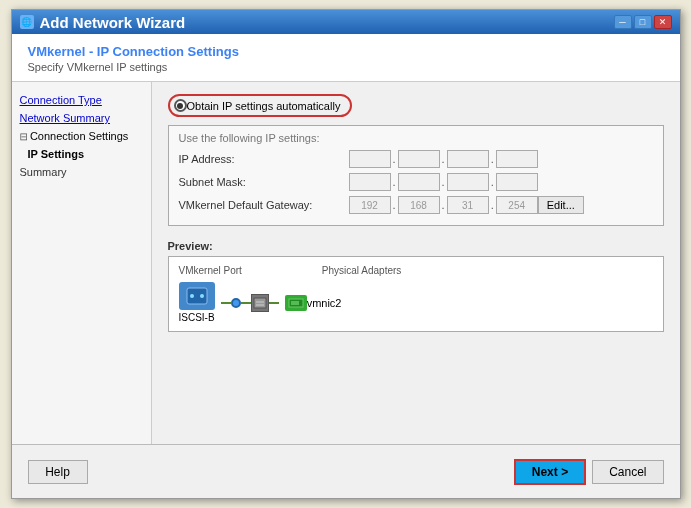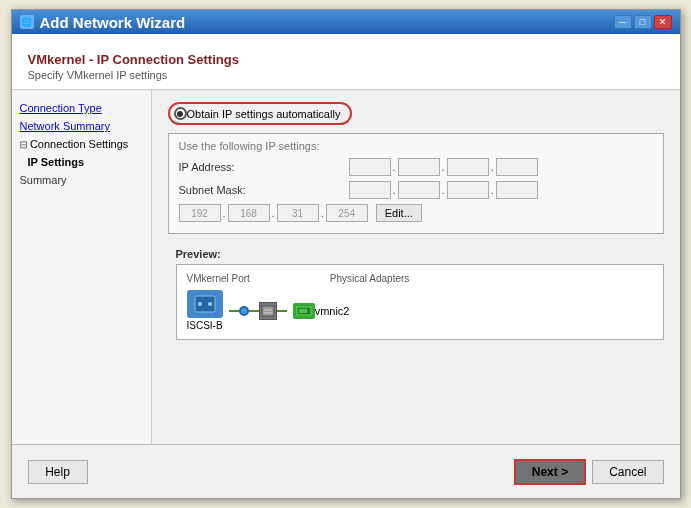--- a/index.html
+++ b/index.html
@@ -72,22 +72,21 @@
     .title-btn.close { background: #cc4444; border-color: #aa2222; }
     .header-section {
       background: white;
       padding: 10px 16px 8px 16px;
       border-bottom: 1px solid #ccc;
       flex-shrink: 0;
     }
     .header-title {
       font-size: 13px;
       font-weight: bold;
-      color: #7f1d1d;
-      margin-top: 8px;
+      color: #3b82f6;
     }
     .header-subtitle {
       font-size: 11px;
       color: #555;
       margin-top: 2px;
     }
     .main-body {
       display: flex;
       flex: 1;
       overflow: hidden;
@@ -202,31 +201,29 @@
       text-align: center;
       color: #999;
       outline: none;
     }
     .ip-dot {
       font-size: 11px;
       padding: 0 2px;
       color: #555;
     }
     .edit-btn {
-      margin-left: 8px;
       padding: 1px 8px;
       font-size: 11px;
       background: #e8e8e8;
       border: 1px solid #aaa;
       cursor: pointer;
       height: 18px;
     }
     .preview-section {
       margin-top: 4px;
-      margin-left: 8px;
     }
     .preview-label {
       font-size: 11px;
       font-weight: bold;
       color: #333;
       margin-bottom: 4px;
     }
     .preview-box {
       border: 1px solid #aaa;
       background: white;
@@ -271,21 +268,21 @@
     .btn {
       padding: 4px 16px;
       font-size: 12px;
       background: #e8e8e8;
       border: 1px solid #aaa;
       cursor: pointer;
       min-width: 60px;
       text-align: center;
     }
     .btn-next {
-      background: #737373;
+      background: #0ea5e9;
       border: 2px solid #cc3333;
       font-weight: bold;
     }
   </style>
 </head>
 <body>
 
 <div class="window">
 
   <div class="title-bar">
@@ -356,20 +353,21 @@
               <span class="ip-dot">.</span>
               <input class="ip-field" value="" disabled="" style="">
               <span class="ip-dot">.</span>
               <input class="ip-field" value="" disabled="" style="">
               <span class="ip-dot">.</span>
               <input class="ip-field" value="" disabled="" style="">
             </div>
           </div>
 
           <div class="ip-row">
+            <span class="ip-label">VMkernel Default Gateway:</span>
             <div class="ip-fields">
               <input class="ip-field" value="192" style="">
               <span class="ip-dot">.</span>
               <input class="ip-field" value="168" style="">
               <span class="ip-dot">.</span>
               <input class="ip-field" value="31" style="">
               <span class="ip-dot">.</span>
               <input class="ip-field" value="254" style="">
               <button class="edit-btn">Edit...</button>
             </div>

